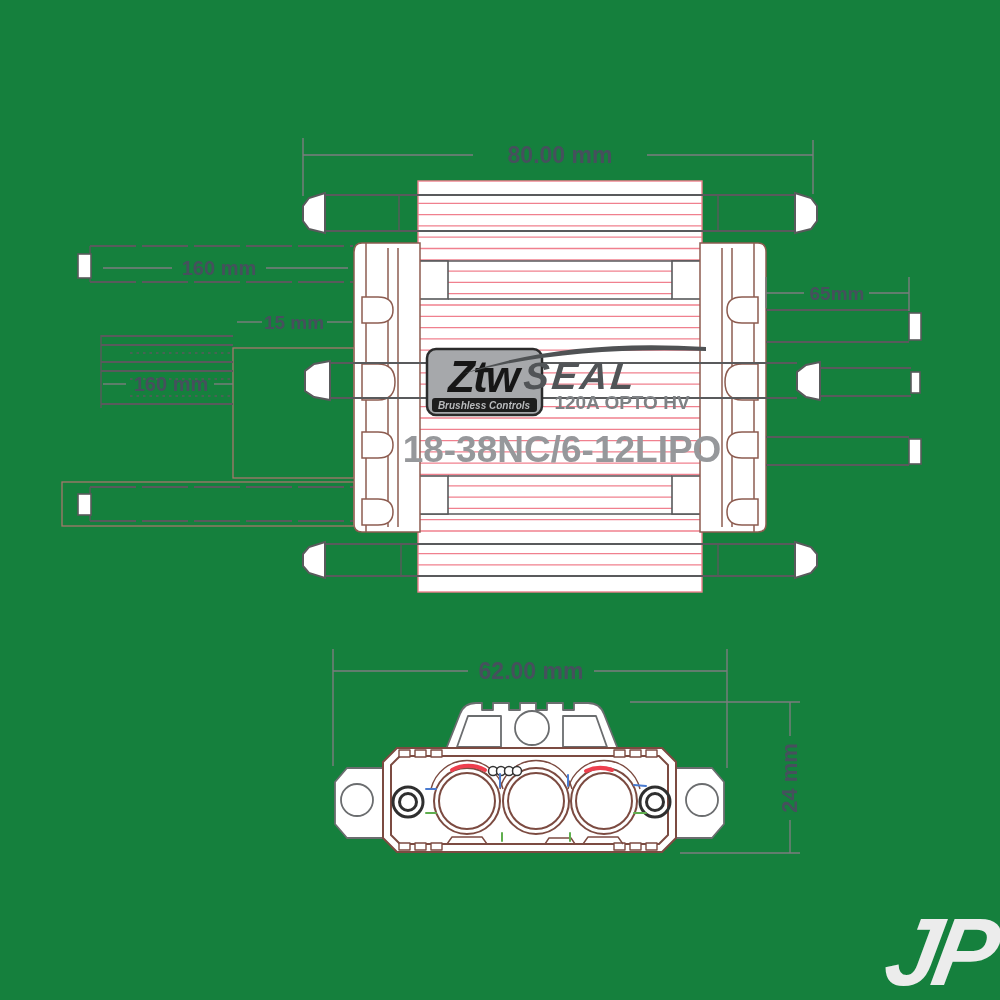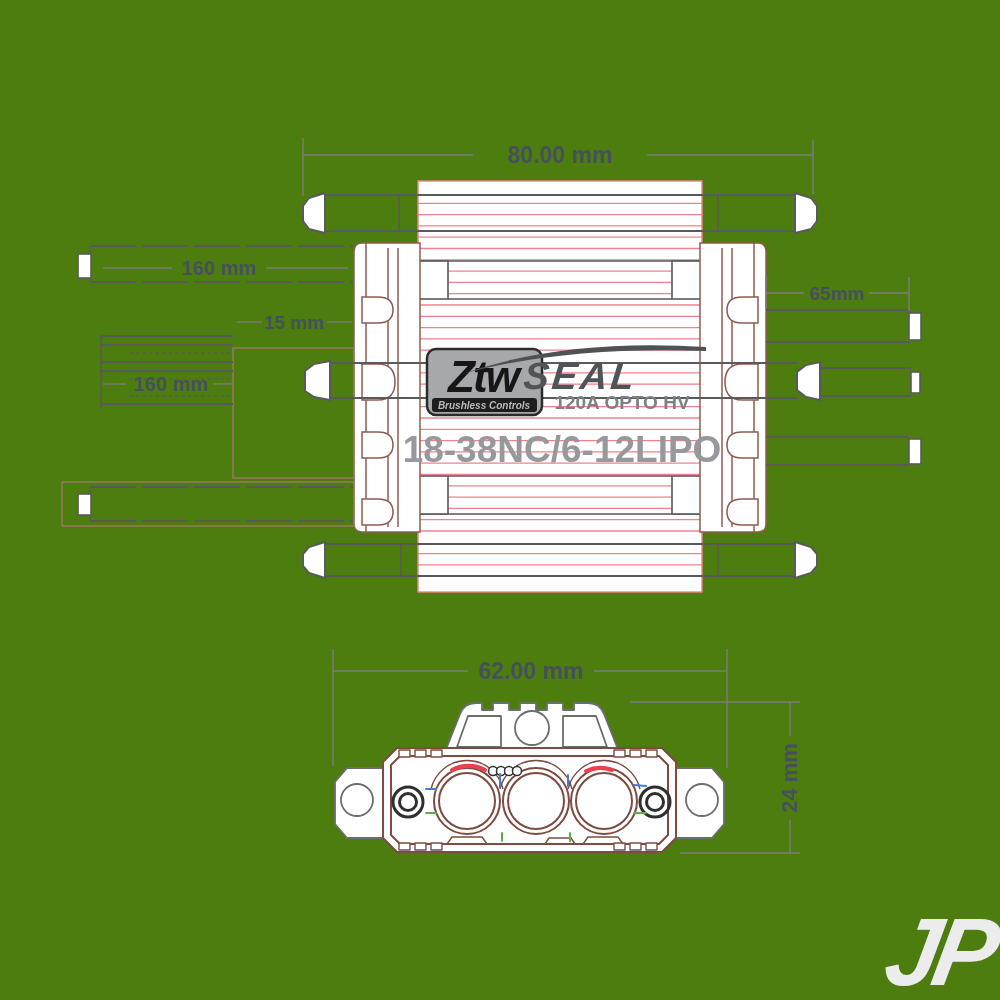--- a/index.html
+++ b/index.html
@@ -1,16 +1,16 @@
 <!DOCTYPE html>
 <html><head>
 <meta charset="utf-8">
 <style>
   html,body{margin:0;padding:0;background:#ffffff;}
-  #stage{position:relative;width:1000px;height:1000px;background:#4d7c0f;overflow:hidden;
+  #stage{position:relative;width:1000px;height:1000px;background:#15803d;overflow:hidden;
          font-family:"Liberation Sans", sans-serif;}
   svg{position:absolute;left:0;top:0;}
   text{font-family:"Liberation Sans", sans-serif;}
   .dim{fill:#46505d;font-weight:bold;}
   .watermark{position:absolute;right:8px;bottom:0px;font-size:96px;font-style:italic;
              font-weight:800;color:#ececec;transform:skewX(-10deg);letter-spacing:-6px;
              line-height:1;user-select:none;}
 </style>
 </head>
 <body>

